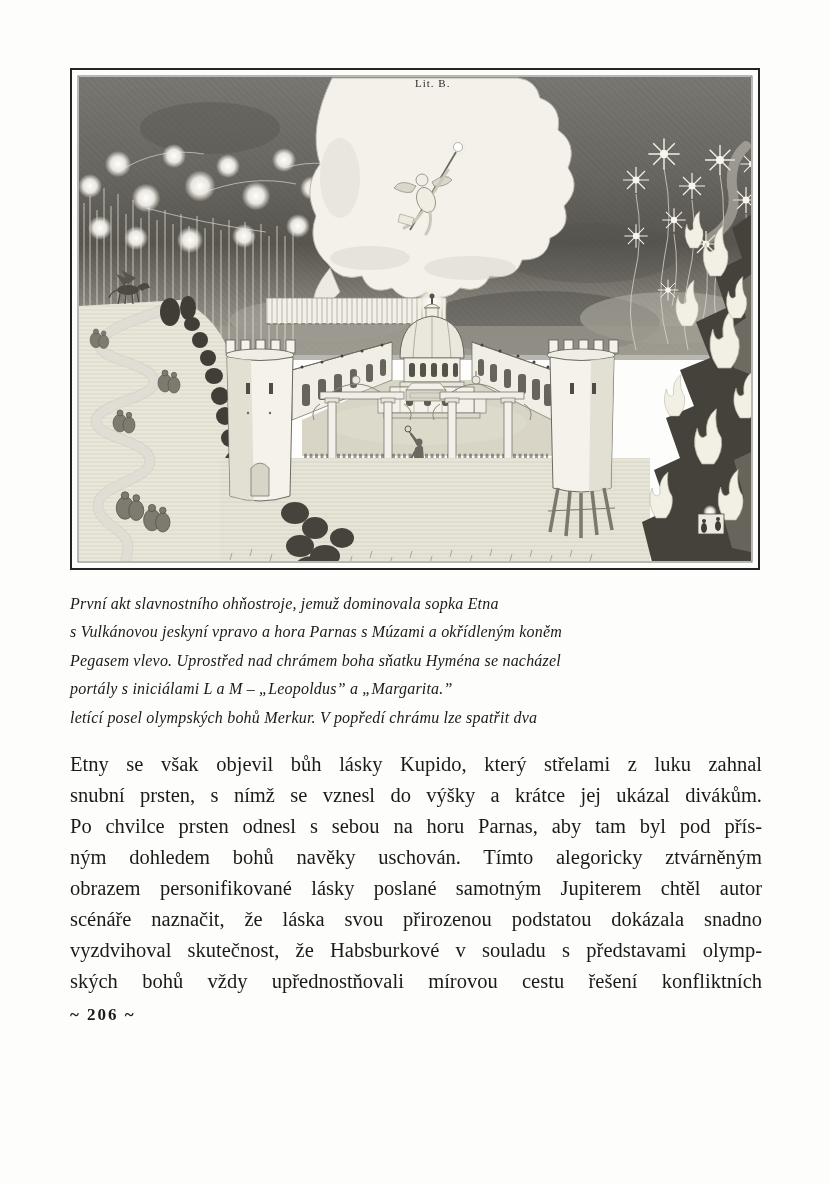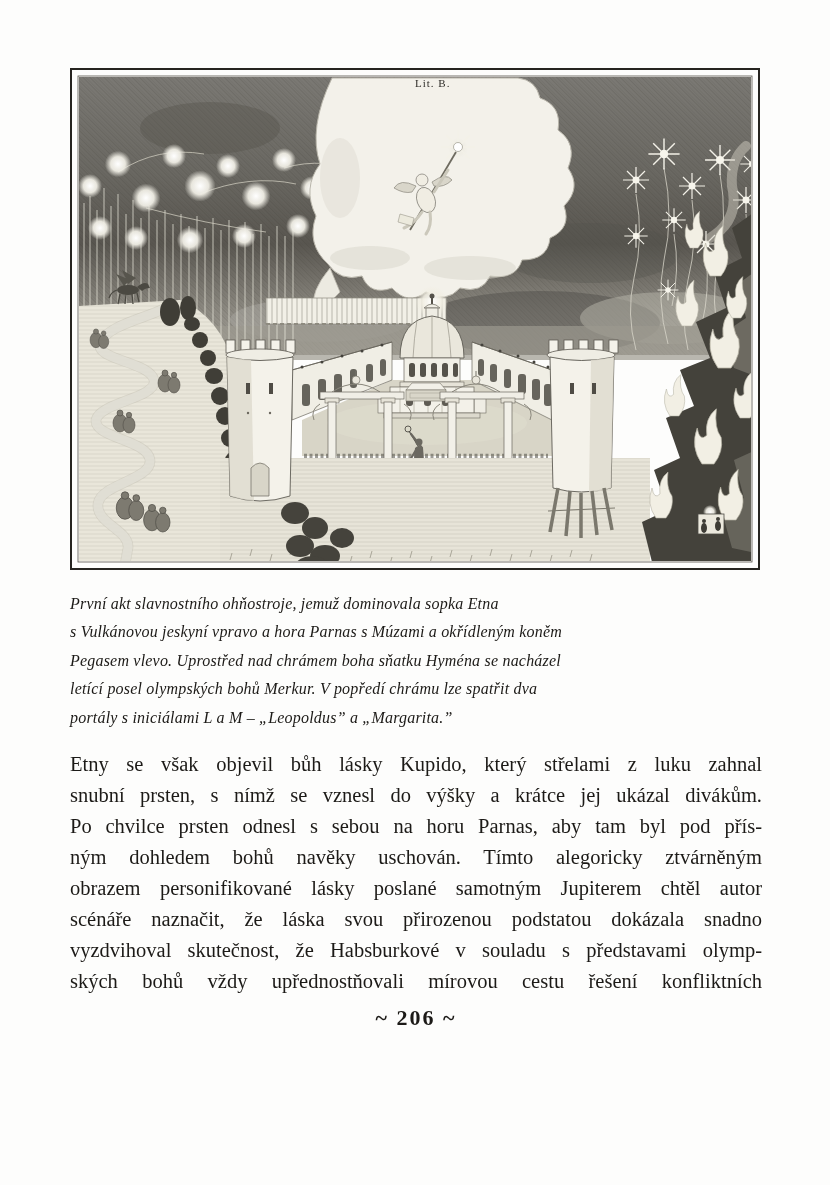--- a/index.html
+++ b/index.html
@@ -29,22 +29,21 @@
   .bodytext .bline{
     font-size:20.5px;
     line-height:31px;
     height:31px;
     overflow:hidden;
     text-align:justify;
     text-align-last:justify;
   }
   .pageno{
     margin-top:8px;width:692px;
-    text-align:center;
-    font-size:22px;
+    font-size:17px;
     font-weight:600;
     letter-spacing:2px;
   }
 </style>
 </head>
 <body>
 
 <div class="page">
 
   <figure class="plate">
@@ -406,22 +405,22 @@
         <rect x="1" y="1" width="688" height="500" stroke="#262420" stroke-width="2"></rect>
         <rect x="8" y="8" width="674" height="486" stroke="#55524a" stroke-width="0.8"></rect>
       </g>
     </svg>
   </figure>
 
   <div class="caption">
     <div class="cline">První akt slavnostního ohňostroje, jemuž dominovala sopka Etna</div>
     <div class="cline">s Vulkánovou jeskyní vpravo a hora Parnas s Múzami a okřídleným koněm</div>
     <div class="cline">Pegasem vlevo. Uprostřed nad chrámem boha sňatku Hyména se nacházel</div>
+    <div class="cline">portály s iniciálami L a M – „Leopoldus” a „Margarita.”</div>
     <div class="cline">letící posel olympských bohů Merkur. V popředí chrámu lze spatřit dva</div>
-    <div class="cline">portály s iniciálami L a M – „Leopoldus” a „Margarita.”</div>
   </div>
 
   <div class="bodytext">
     <div class="bline">Etny se však objevil bůh lásky Kupido, který střelami z luku zahnal</div>
     <div class="bline">snubní prsten, s nímž se vznesl do výšky a krátce jej ukázal divákům.</div>
     <div class="bline">Po chvilce prsten odnesl s sebou na horu Parnas, aby tam byl pod přís-</div>
     <div class="bline">ným dohledem bohů navěky uschován. Tímto alegoricky ztvárněným</div>
     <div class="bline">obrazem personifikované lásky poslané samotným Jupiterem chtěl autor</div>
     <div class="bline">scénáře naznačit, že láska svou přirozenou podstatou dokázala snadno</div>
     <div class="bline">vyzdvihoval skutečnost, že Habsburkové v souladu s představami olymp-</div>

